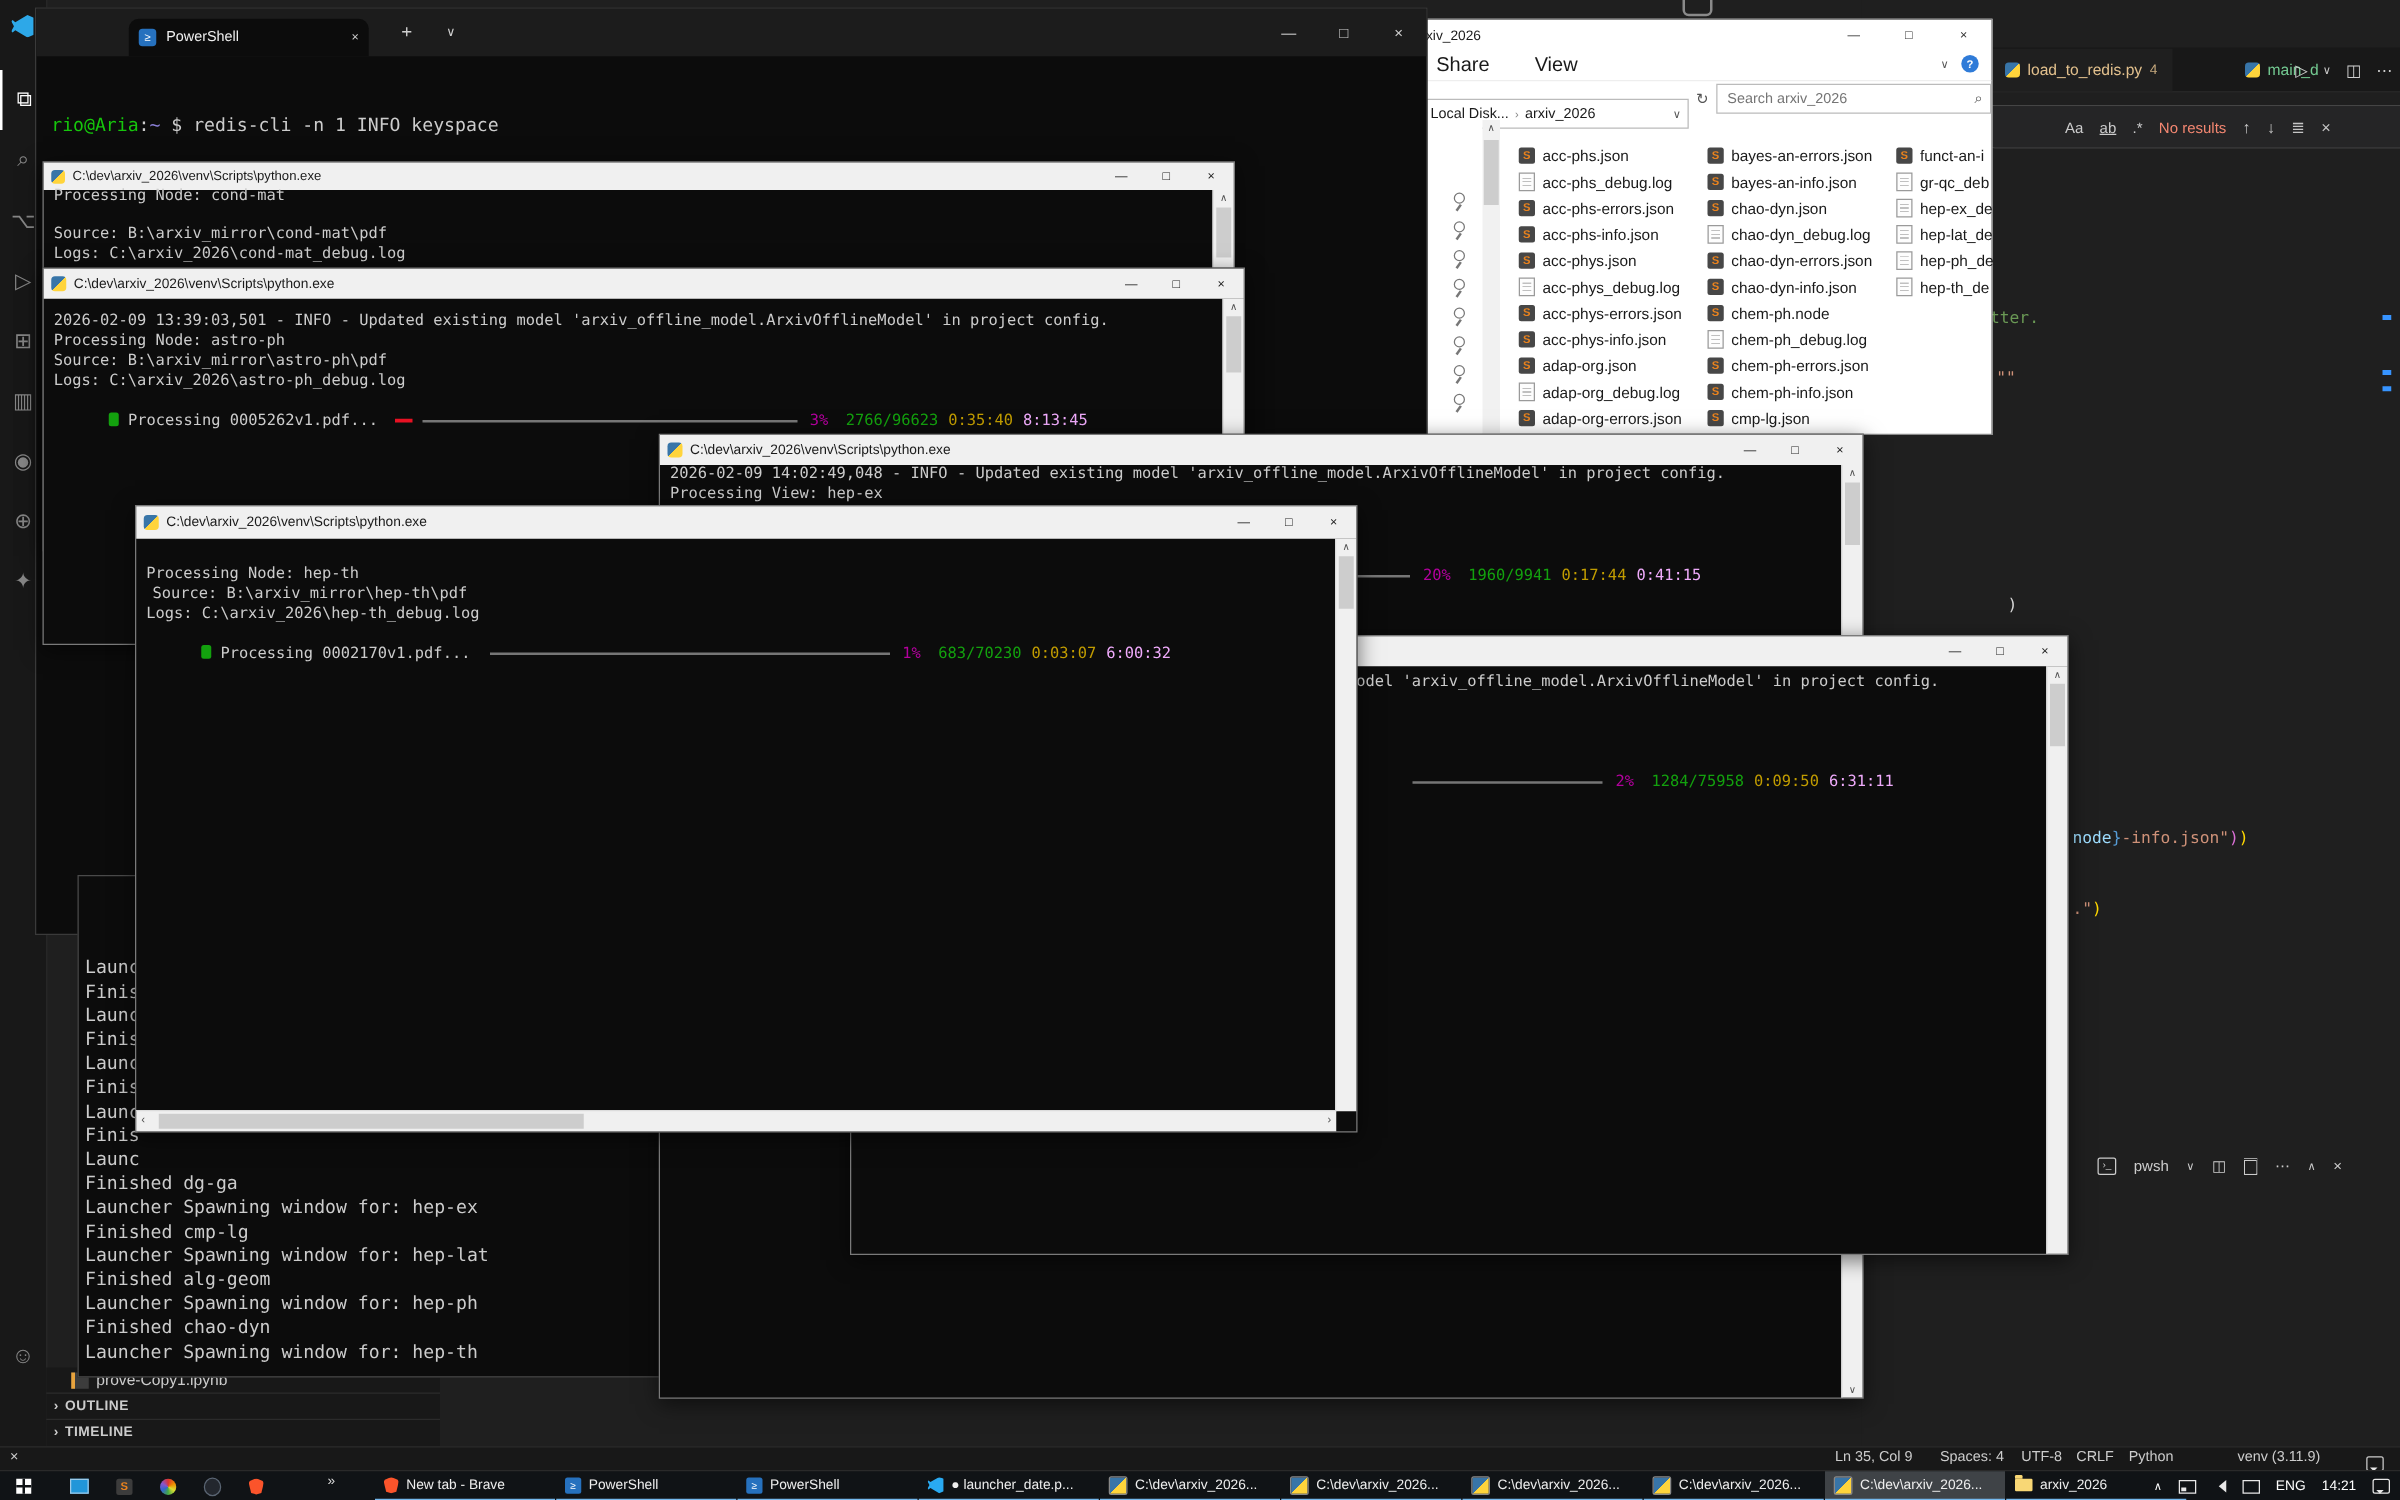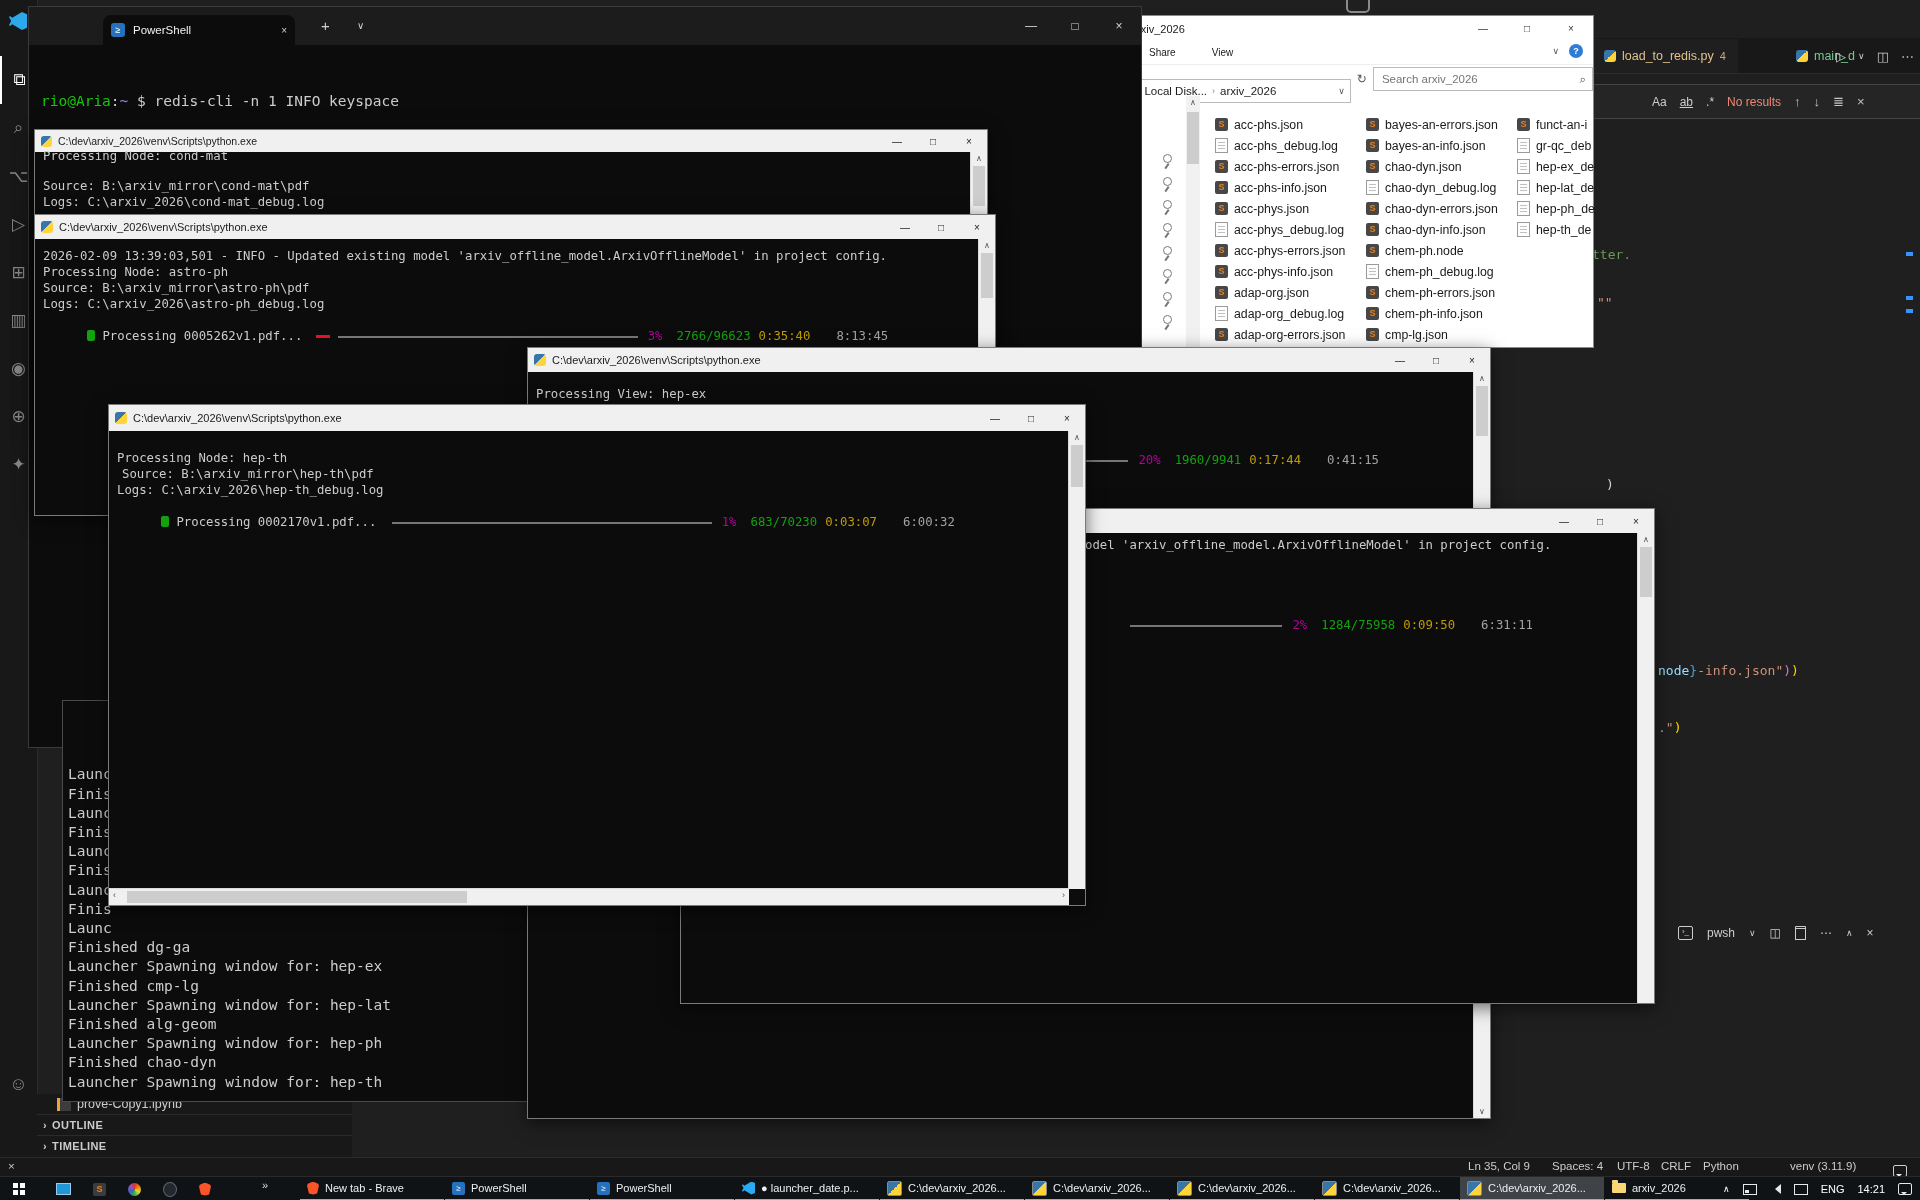--- a/index.html
+++ b/index.html
@@ -38,21 +38,21 @@
   
   .win{position:absolute;background:#0c0c0c;border:1px solid #7a7a7a;box-shadow:0 4px 16px rgba(0,0,0,.55);}
   .cbar{position:absolute;left:0;top:0;right:0;background:#f0f0f0;display:flex;align-items:center;gap:6px;padding-left:6px;color:#1a1a1a;}
   .cbar .t{font-size:10.5px;white-space:nowrap;overflow:hidden;}
   .ctl{margin-left:auto;display:flex;align-self:stretch;}
   .ctl span{width:36px;display:flex;align-items:center;justify-content:center;font-size:10px;color:#222;}
   .cline{position:absolute;font-family:"DejaVu Sans Mono",monospace;font-size:12.3px;line-height:16px;color:#cccccc;white-space:pre;}
   .pct{color:#b4009e;margin-left:10px;}
   .cnt{color:#13a10e;margin-left:14px;}
   .ela{color:#c19c00;margin-left:8px;}
-  .eta{color:#a3a3a3;margin-left:26px;}
+  .eta{color:#f0abfc;margin-left:8px;}
   .tailw{color:#cccccc;margin-left:8px;}
   .rule{display:inline-block;height:2px;background:#767676;vertical-align:middle;margin-left:8px;}
   .rule-red{display:inline-block;height:3px;background:#e81123;vertical-align:middle;margin-left:6px;}
   .gsq{display:inline-block;width:8px;height:11px;background:#13a10e;border-radius:2px;margin-right:7px;vertical-align:-1px;}
   .vsb{position:absolute;right:0;width:16px;background:#f0f0f0;border-left:1px solid #dcdcdc;}
   .vsb .sarr{position:absolute;left:0;width:16px;text-align:center;font-size:8px;color:#505050;}
   .vsb .thumb{position:absolute;left:2px;width:12px;background:#cdcdcd;}
   .hsb{position:absolute;left:0;bottom:0;height:16px;background:#f0f0f0;border-top:1px solid #dcdcdc;}
   .hsb .thumb{position:absolute;top:2px;height:12px;background:#cdcdcd;}
   .hsb .sarr{position:absolute;top:1px;font-size:9px;color:#505050;}
@@ -69,21 +69,21 @@
   .c-user{color:#16c60c;} .c-path{color:#8a7fd6;}
   
   .launcher{position:absolute;left:62px;top:700px;width:1300px;height:400px;background:#0c0c0c;border:1px solid #4a4a4a;}
   .llines{position:absolute;left:5px;top:26px;font-family:"DejaVu Sans Mono",monospace;font-size:14.5px;line-height:19.2px;color:#cccccc;white-space:pre;}
   
   .explorer{position:absolute;left:1120px;top:15px;width:472px;height:331px;background:#fff;border:1px solid #8a8a8a;color:#1a1a1a;}
   .exbar{position:absolute;left:0;top:0;right:0;height:25px;display:flex;align-items:center;}
   .exbar .t{font-size:11px;margin-left:10px;}
   .exctl{margin-left:auto;display:flex;height:25px;}
   .exctl span{width:44px;display:flex;align-items:center;justify-content:center;font-size:10px;color:#333;}
-  .ribbon{position:absolute;left:0;top:25px;right:0;height:23px;border-bottom:1px solid #eee;display:flex;align-items:center;font-size:10px;gap:36px;padding-left:28px;}
+  .ribbon{position:absolute;left:0;top:25px;right:0;height:23px;border-bottom:1px solid #eee;display:flex;align-items:center;font-size:16px;gap:36px;padding-left:28px;}
   .ribright{position:absolute;right:10px;top:28px;display:flex;gap:10px;align-items:center;}
   .helpq{width:14px;height:14px;background:#2f7bd8;color:#fff;border-radius:50%;font-size:9px;line-height:14px;text-align:center;font-weight:bold;}
   .addrrow{position:absolute;left:0;top:48px;right:0;height:30px;display:flex;align-items:center;gap:6px;padding-left:6px;}
   .addrbox{width:224px;height:22px;border:1px solid #bbb;display:flex;align-items:center;gap:5px;padding:0 5px;font-size:11.5px;white-space:nowrap;margin-top:23px;}
   .srchbox{width:218px;height:22px;border:1px solid #bbb;display:flex;align-items:center;padding:0 6px;font-size:11.5px;}
   .srchbox input{border:none;outline:none;flex:1;font-size:11.5px;color:#777;font-family:"Liberation Sans",sans-serif;background:transparent;}
   .navpane{position:absolute;left:0;top:80px;width:65px;bottom:0;background:#fff;}
   .pins{position:absolute;left:42px;top:58px;display:flex;flex-direction:column;gap:14px;}
   .pin{width:7px;height:7px;border:1.5px solid #777;border-radius:50%;position:relative;}
   .pin::after{content:"";position:absolute;width:1.5px;height:6px;background:#777;left:2px;top:8px;transform:rotate(35deg);}
@@ -492,20 +492,21 @@
   <div class="win" style="left:527px;top:347px;width:962px;height:770px;z-index:6;">
     <div class="cbar" style="height:24px;">
       <span class="pyico"></span>
       <span class="t" style="font-size:11px;">C:\dev\arxiv_2026\venv\Scripts\python.exe</span>
       <div class="ctl">
         <span>—</span>
         <span>□</span>
         <span>×</span>
       </div>
     </div>
+    <div class="cline" style="left:8px;top:22px;">2026-02-09 14:02:49,048 - INFO - Updated existing model 'arxiv_offline_model.ArxivOfflineModel' in project config.</div>
     <div class="cline" style="left:8px;top:38px;">Processing View: hep-ex</div>
     <div class="cline" style="left:8px;top:88px;">
       <span class="rule" style="width:548px;margin-left:0;"></span><span class="pct">20%</span><span class="cnt">1960/9941</span><span class="ela">0:17:44</span><span class="eta">0:41:15</span>
     </div>
     <div class="vsb" style="top:24px;bottom:0;">
       <span class="sarr" style="top:2px;">∧</span>
       <div class="thumb" style="top:14px;height:50px;"></div>
       <span class="sarr" style="bottom:2px;">∨</span>
     </div>
   </div>

